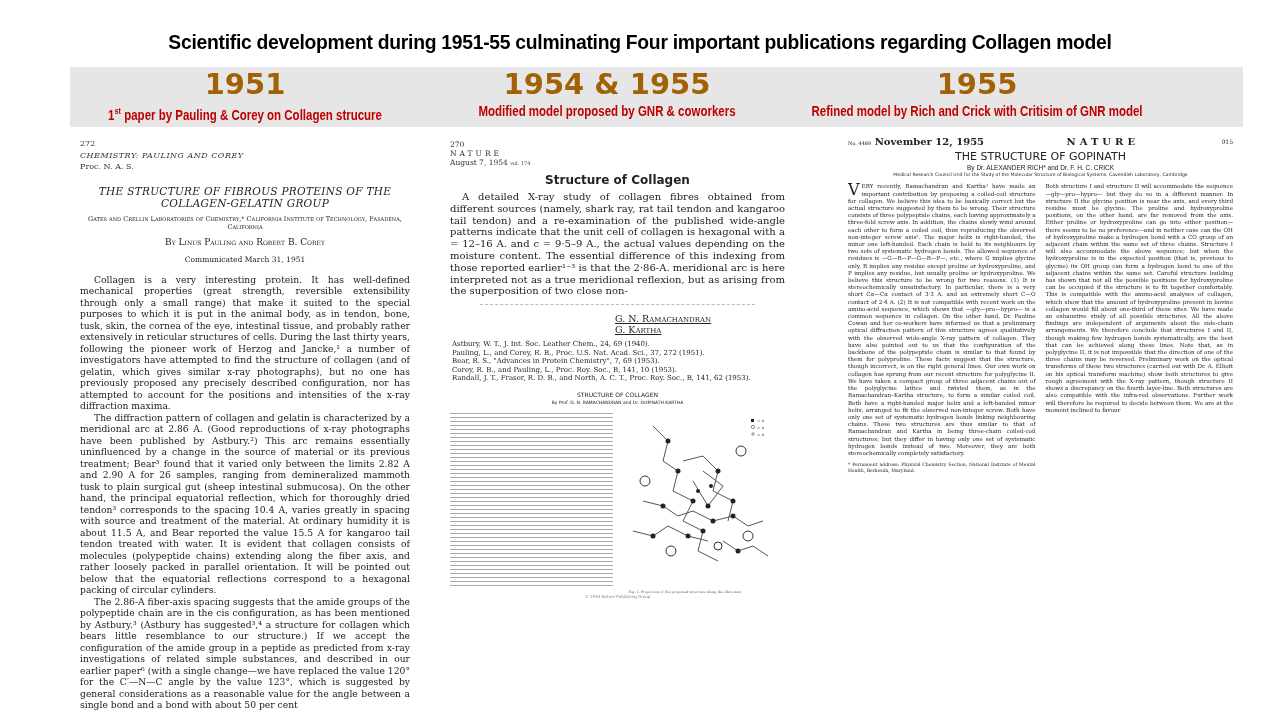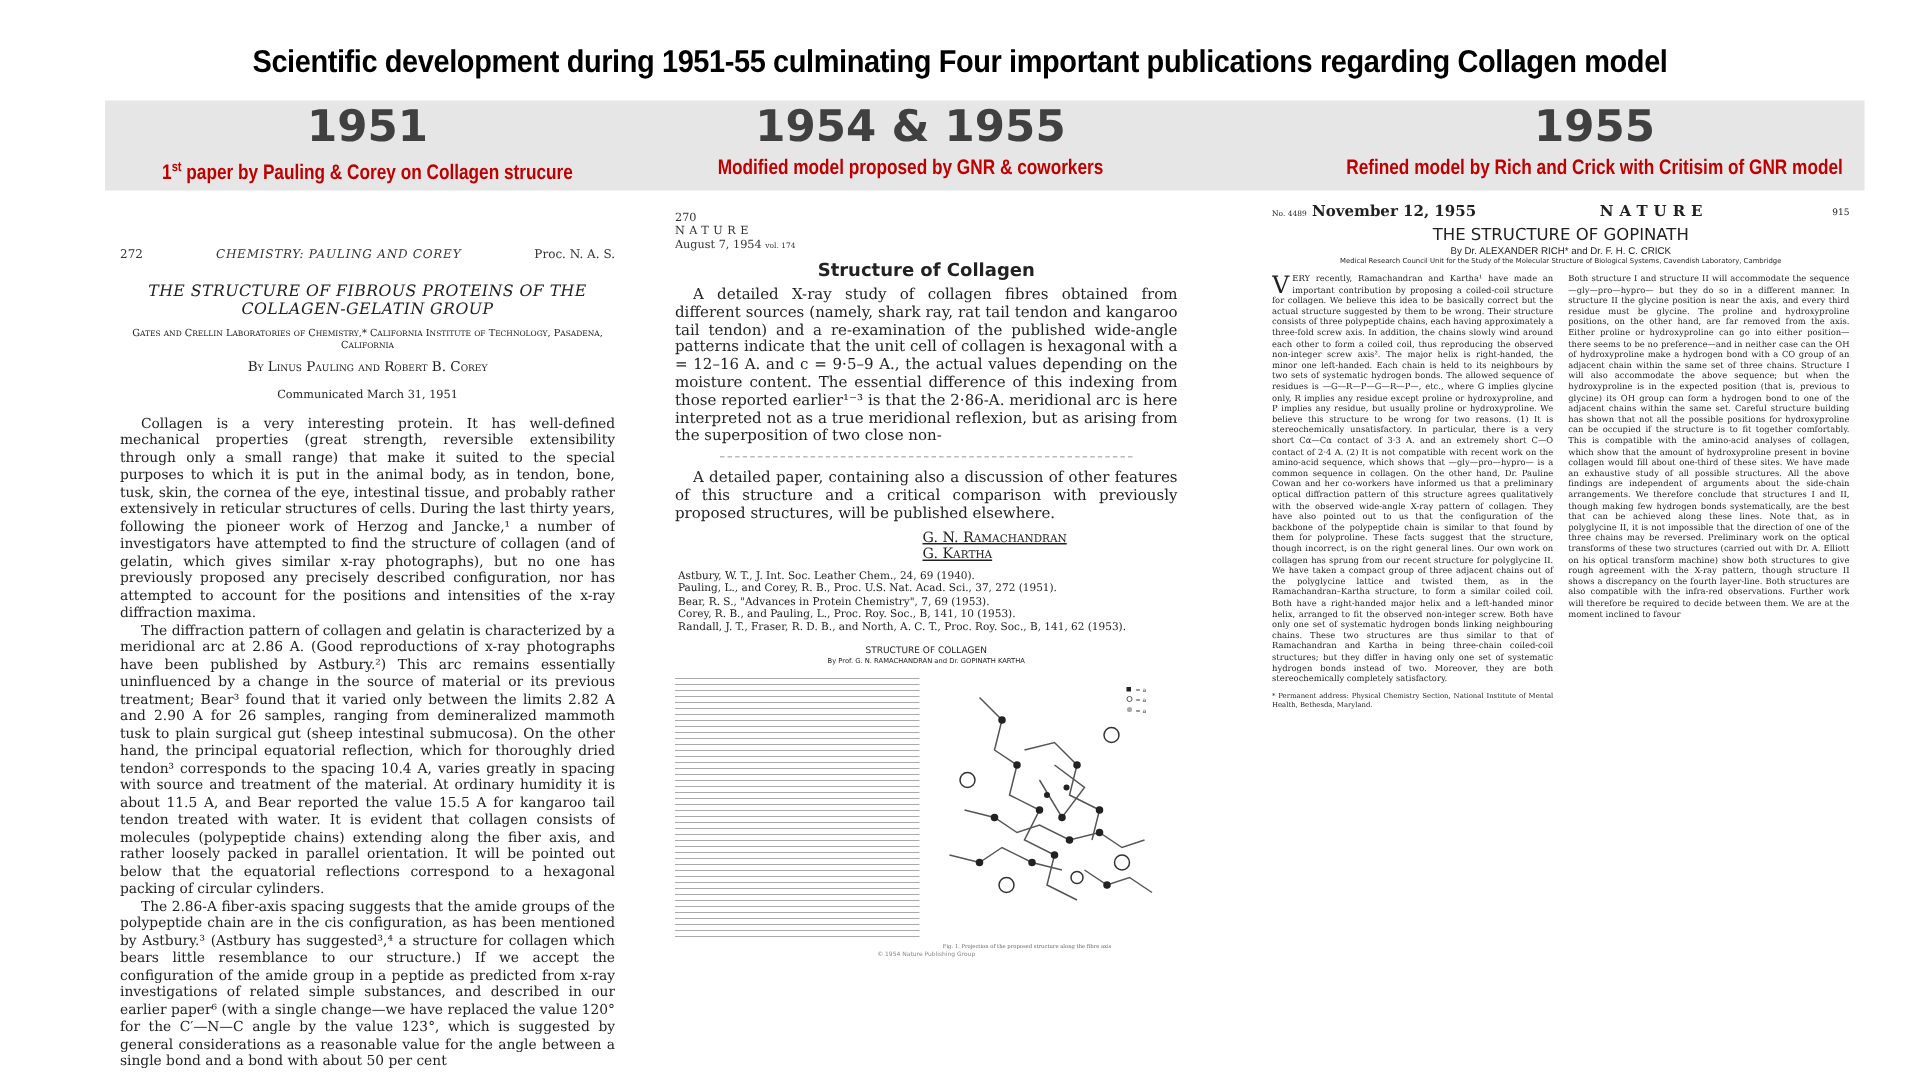--- a/index.html
+++ b/index.html
@@ -1,20 +1,20 @@
 <!DOCTYPE html>
 <html><head>
 <meta charset="utf-8">
 <style>
   html, body { margin:0; padding:0; }
   body { width:1280px; height:720px; background:#ffffff; position:relative; overflow:hidden; font-family:"DejaVu Serif", serif; }
   .slide-title { position:absolute; left:0; top:30px; width:1280px; text-align:center; font-family:"Liberation Sans", sans-serif; font-weight:bold; font-size:21px; color:#000; letter-spacing:-0.3px; transform:scaleX(0.92); }
   .band { position:absolute; left:70px; top:67px; width:1173px; height:60px; background:#e6e6e6; }
   .col-head { position:absolute; top:67px; text-align:center; }
-  .year { font-family:"DejaVu Sans", sans-serif; font-weight:bold; font-size:29px; color:#404040; line-height:34px; }
+  .year { font-family:"DejaVu Sans", sans-serif; font-weight:bold; font-size:29px; color:#a16207; line-height:34px; }
   .sub { font-family:"Liberation Sans", sans-serif; font-weight:bold; font-size:14px; color:#c00000; line-height:20px; transform:scaleX(0.82); white-space:nowrap; }
   .sub sup { font-size:9px; }
   .paper { position:absolute; background:#fff; color:#222; overflow:hidden; }
   .p1 { left:80px; top:130px; width:330px; height:585px; font-size:9.2px; line-height:11.5px; }
   .p2 { left:450px; top:130px; width:335px; height:590px; }
   .p3 { left:848px; top:130px; width:385px; height:440px; font-size:5.6px; line-height:7.2px; }
   .runhead { display:flex; justify-content:space-between; font-size:8px; color:#333; }
   .runhead i { font-style:italic; letter-spacing:0.5px; }
   .p1 h3 { font-style:italic; font-weight:normal; font-size:10.5px; text-align:center; margin:12px 0 5px; line-height:12.5px; letter-spacing:0.3px; }
   .center { text-align:center; }
@@ -42,27 +42,27 @@
 <div class="band"></div>
 
 <div class="col-head" style="left:70px;width:350px;">
   <div class="year">1951</div>
   <div class="sub"><span>1</span><sup>st</sup><span> paper by Pauling &amp; Corey on Collagen strucure</span></div>
 </div>
 <div class="col-head" style="left:422px;width:370px;">
   <div class="year">1954 &amp; 1955</div>
   <div class="sub">Modified model proposed by GNR &amp; coworkers</div>
 </div>
-<div class="col-head" style="left:848px;width:430px;">
+<div class="col-head" style="left:762px;width:430px;">
   <div class="year">1955</div>
   <div class="sub">Refined model by Rich and Crick with Critisim of GNR model</div>
 </div>
 
 <div class="paper p1">
-  <div class="runhead" style="margin-top:34px;">
+  <div class="runhead" style="margin-top:8px;flex-direction:column;">
     <span>272</span>
     <i>CHEMISTRY: PAULING AND COREY</i>
     <span>Proc. N. A. S.</span>
   </div>
   <h3>THE STRUCTURE OF FIBROUS PROTEINS OF THE COLLAGEN-GELATIN GROUP</h3>
   <div class="center sc" style="font-size:6.5px;line-height:8px;margin-bottom:6px;">Gates and Crellin Laboratories of Chemistry,* California Institute of Technology, Pasadena, California</div>
   <div class="center sc" style="font-size:9px;margin-bottom:6px;">By Linus Pauling and Robert B. Corey</div>
   <div class="center" style="font-size:7.5px;margin-bottom:8px;">Communicated March 31, 1951</div>
   <div class="body">
     <p>Collagen is a very interesting protein. It has well-defined mechanical properties (great strength, reversible extensibility through only a small range) that make it suited to the special purposes to which it is put in the animal body, as in tendon, bone, tusk, skin, the cornea of the eye, intestinal tissue, and probably rather extensively in reticular structures of cells. During the last thirty years, following the pioneer work of Herzog and Jancke,¹ a number of investigators have attempted to find the structure of collagen (and of gelatin, which gives similar x-ray photographs), but no one has previously proposed any precisely described configuration, nor has attempted to account for the positions and intensities of the x-ray diffraction maxima.</p>
@@ -78,21 +78,20 @@
 
 <div class="paper p2">
   <div class="runhead" style="margin-top:10px;font-size:7.5px;flex-direction:column;">
     <span>270</span>
     <span style="letter-spacing:3px;">NATURE</span>
     <span><span>August 7, 1954</span> <span style="font-size:5px;">vol. 174</span></span>
   </div>
   <div class="nature-title">Structure of Collagen</div>
   <p class="lead">A detailed X-ray study of collagen fibres obtained from different sources (namely, shark ray, rat tail tendon and kangaroo tail tendon) and a re-examination of the published wide-angle patterns indicate that the unit cell of collagen is hexagonal with a = 12–16 A. and c = 9·5–9 A., the actual values depending on the moisture content. The essential difference of this indexing from those reported earlier¹⁻³ is that the 2·86-A. meridional arc is here interpreted not as a true meridional reflexion, but as arising from the superposition of two close non-</p>
   <div style="height:1px;border-top:1px dashed #bbb;margin:7px 30px;"></div>
-  <p class="lead">A detailed paper, containing also a discussion of other features of this structure and a critical comparison with previously proposed structures, will be published elsewhere.</p>
   <div class="sig sc" style="margin-left:165px;margin-top:4px;text-decoration:underline;">
     <div>G. N. Ramachandran</div>
     <div>G. Kartha</div>
   </div>
   <div class="refs">
     <div>Astbury, W. T., J. Int. Soc. Leather Chem., 24, 69 (1940).</div>
     <div>Pauling, L., and Corey, R. B., Proc. U.S. Nat. Acad. Sci., 37, 272 (1951).</div>
     <div>Bear, R. S., "Advances in Protein Chemistry", 7, 69 (1953).</div>
     <div>Corey, R. B., and Pauling, L., Proc. Roy. Soc., B, 141, 10 (1953).</div>
     <div>Randall, J. T., Fraser, R. D. B., and North, A. C. T., Proc. Roy. Soc., B, 141, 62 (1953).</div>

